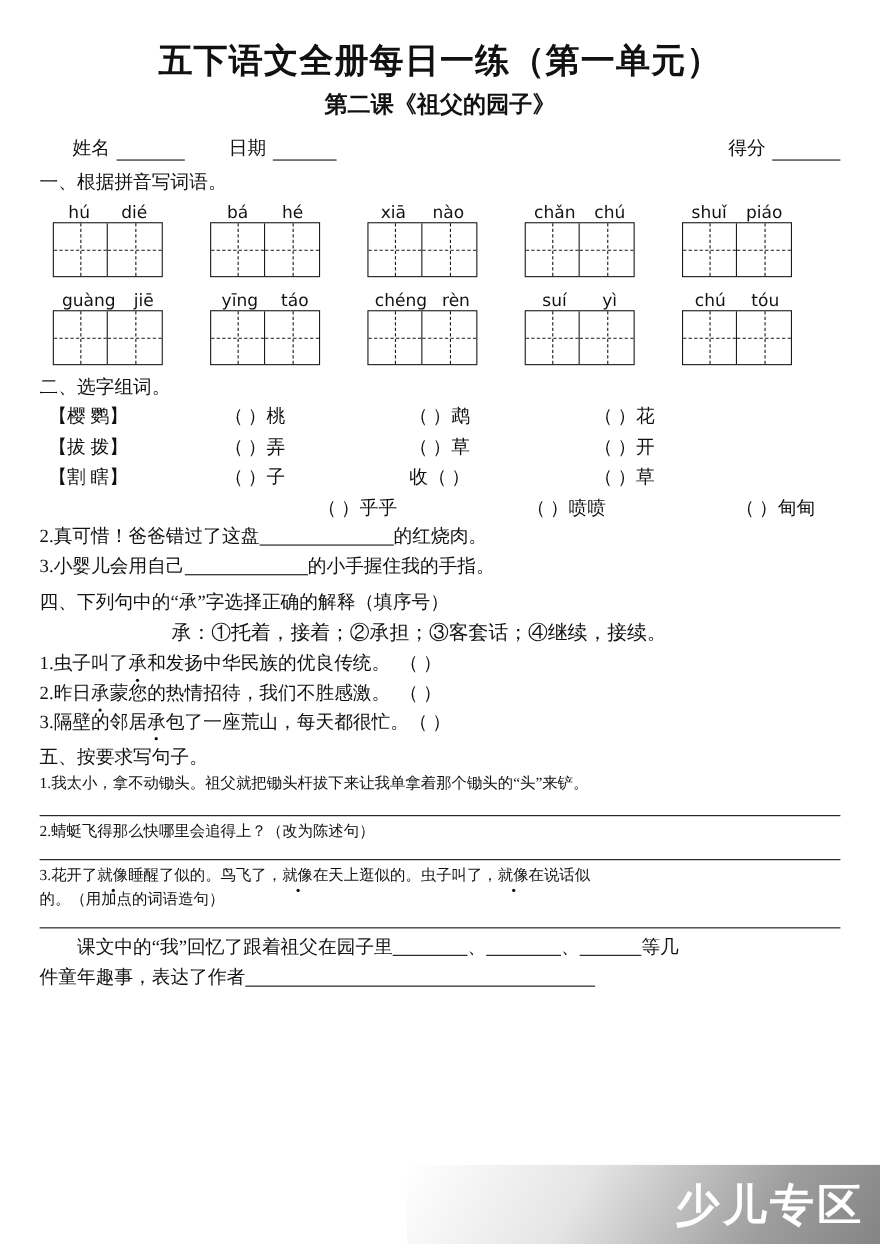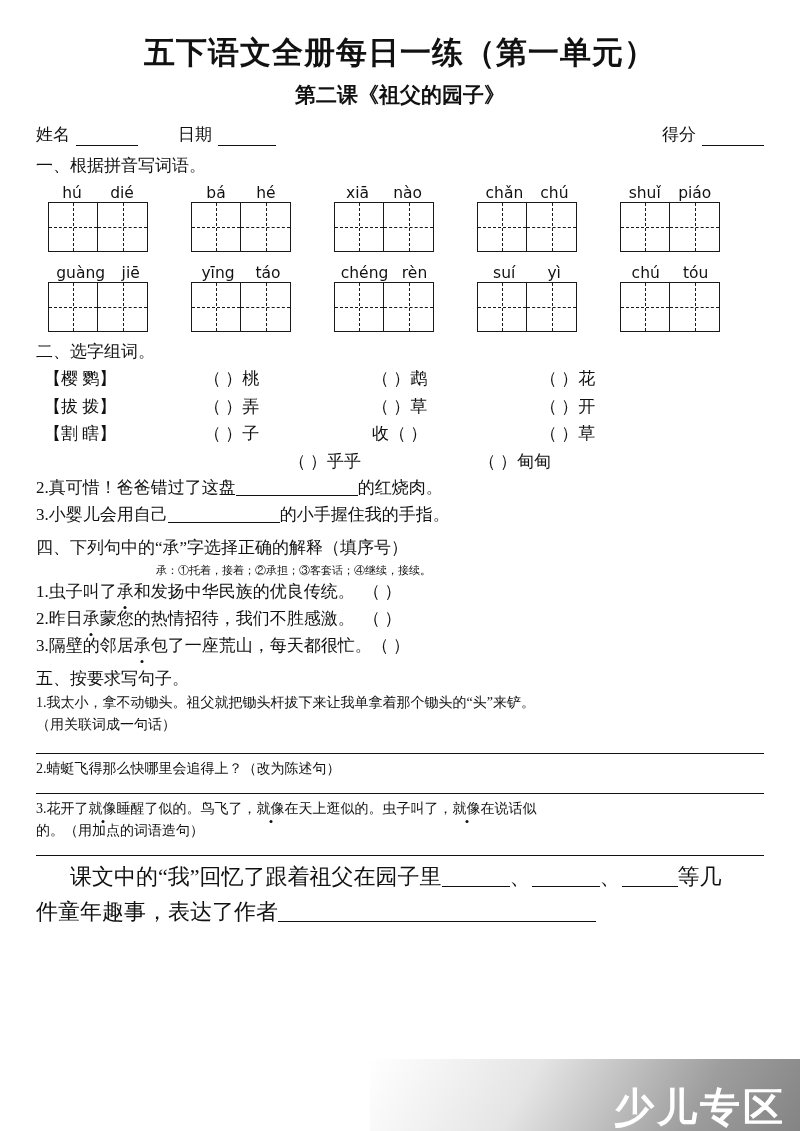--- a/index.html
+++ b/index.html
@@ -24,35 +24,36 @@
   }
 
   
   .doc-title {
     text-align: center;
     font-size: 31px;
     font-weight: bold;
     letter-spacing: 1px;
     margin: 36px 0 0 0;
     line-height: 1.2;
-    font-family: Liberation Mono, monospace;
+    font-family: Liberation Serif, serif;
   }
   .doc-subtitle {
     text-align: center;
     font-size: 21px;
     font-weight: bold;
     margin: 10px 0 0 0;
     line-height: 1.2;
   }
 
   .meta-row {
     display: flex;
     margin-top: 16px;
     font-size: 17px;
     line-height: 1.3;
+    margin-left: 30px;
   }
   .meta-item { display: flex; align-items: flex-end; white-space: nowrap; }
   .meta-label { margin-right: 6px; }
   .meta-blank {
     display: inline-block;
     border-bottom: 1.6px solid #111;
     height: 15px;
   }
   .mi-name  { width: 142px; }
   .mi-date  { width: 200px; }
@@ -152,21 +153,21 @@
   }
   .ul-130 { width: 130px; }
   .ul-120 { width: 122px; }
   .ul-110 { width: 112px; }
   .ul-70  { width: 68px; }
   .ul-56  { width: 56px; }
   .ul-long { width: 318px; }
 
   
   .def-line {
-    font-size: 11px;
+    font-size: 18px;
     line-height: 1.5;
     margin-top: 2px;
     padding-left: 120px;
     white-space: nowrap;
   }
   .dotted {
     position: relative;
     display: inline-block;
   }
   .dotted::after {
@@ -190,21 +191,21 @@
   .answer-rule {
     border: 0;
     border-top: 1.6px solid #111;
     margin: 18px 0 4px 0;
     height: 0;
   }
   .answer-rule.tight { margin: 14px 0 4px 0; }
 
   
   .s6-line {
-    font-size: 22px;
+    font-size: 17px;
     line-height: 1.55;
     margin-top: 1px;
   }
   .s6-indent { padding-left: 34px; }
 
   
   .watermark {
     position: absolute;
     right: 0;
     bottom: 0;
@@ -213,21 +214,21 @@
     background: linear-gradient(120deg,
         rgba(255,255,255,0) 0%,
         rgba(150,150,150,0.25) 35%,
         rgba(120,120,120,0.72) 72%,
         rgba(105,105,105,0.85) 100%);
     pointer-events: none;
   }
   .wm-cn {
     position: absolute;
     right: 14px;
-    bottom: 40px;
+    bottom: 51px;
     font-size: 40px;
     font-weight: bold;
     color: #ffffff;
     letter-spacing: 3px;
     line-height: 1;
     font-family: "DejaVu Sans", sans-serif;
   }
 </style>
 </head>
 <body>
@@ -381,20 +382,21 @@
   <div class="pick-row">
     <span class="pick-bracket">【割 瞎】</span>
     <span class="pick-item">（      ）子</span>
     <span class="pick-item">收（      ）</span>
     <span class="pick-item">（      ）草</span>
   </div>
 
 
   <div class="fill-words">
     <span>（      ）乎乎</span>
+    <span>（      ）喷喷</span>
     <span>（      ）甸甸</span>
   </div>
 
   <div class="q-line">
     <span>2.</span><span>真可惜！爸爸错过了这盘</span><span class="ul ul-120"></span><span>的红烧肉。</span>
   </div>
   <div class="q-line">
     <span>3.</span><span>小婴儿会用自己</span><span class="ul ul-110"></span><span>的小手握住我的手指。</span>
   </div>
 
@@ -407,21 +409,20 @@
   <div class="q-line">
     <span>2.</span><span>昨日</span><span class="dotted">承</span><span>蒙您的热情招待，我们不胜感激。</span>&nbsp;&nbsp;<span>（      ）</span>
   </div>
   <div class="q-line">
     <span>3.</span><span>隔壁的邻居</span><span class="dotted">承</span><span>包了一座荒山，每天都很忙。</span><span>（      ）</span>
   </div>
 
   <div class="sec-head">五、按要求写句子。</div>
 
   <div class="s5-text">1.我太小，拿不动锄头。祖父就把锄头杆拔下来让我单拿着那个锄头的“头”来铲。</div>
-  <div class="s5-text">（用关联词成一句话）</div>
   <hr class="answer-rule">
 
   <div class="s5-text">2.蜻蜓飞得那么快哪里会追得上？（改为陈述句）</div>
   <hr class="answer-rule tight">
 
   <div class="s5-text"><span>3.花开了</span><span class="dotted">就像</span><span>睡醒了似的。鸟飞了，</span><span class="dotted">就像</span><span>在天上逛似的。虫子叫了，</span><span class="dotted">就像</span><span>在说话似</span></div>
   <div class="s5-text">的。（用加点的词语造句）</div>
   <hr class="answer-rule tight">
 
 

